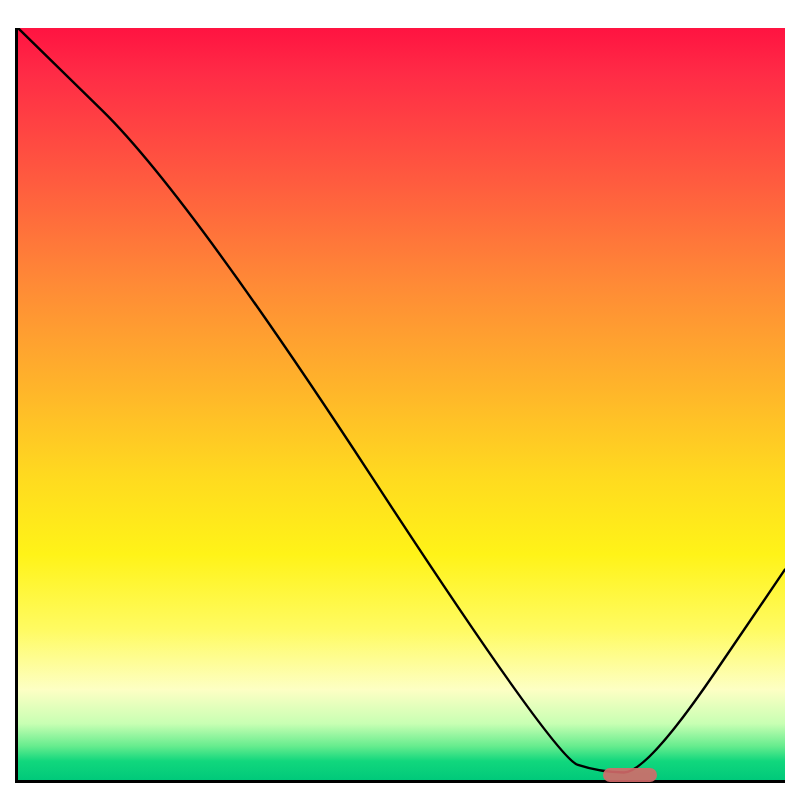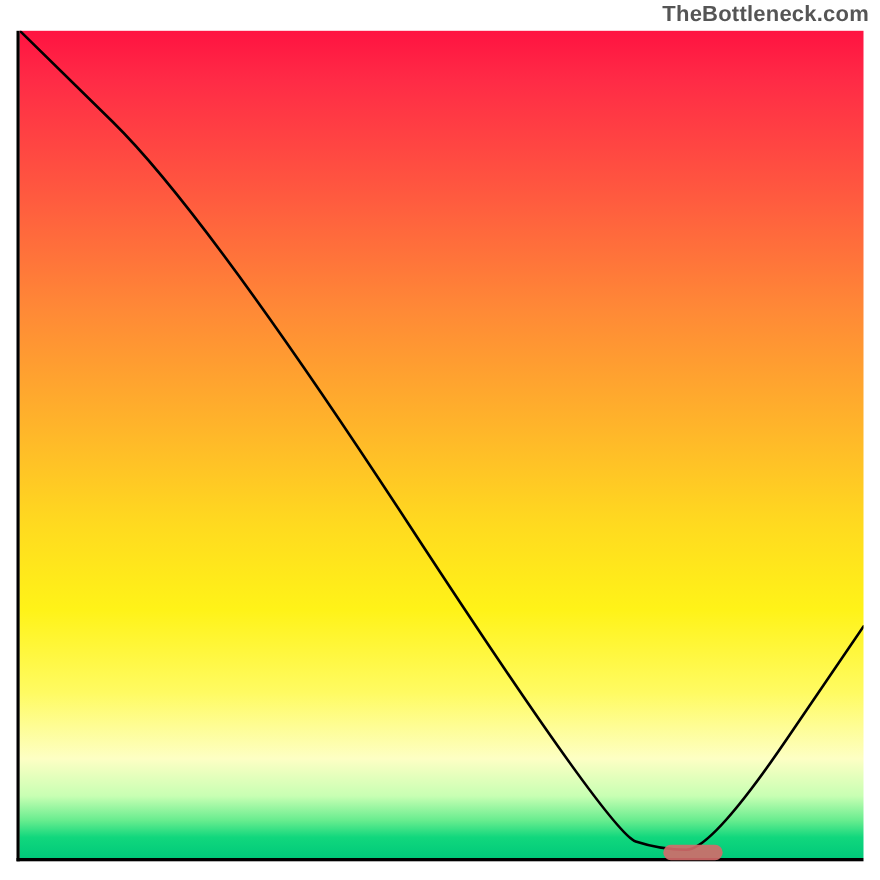--- a/index.html
+++ b/index.html
@@ -67,21 +67,20 @@
     height: 14px;
     border-radius: 7px;
     background: #d56a6a;
     opacity: 0.9;
   }
 </style>
 </head>
 <body>
 
 <div class="stage">
-  <div class="watermark">TheBottleneck.com</div>
 
   <div class="chart-outer">
     <div class="gradient"></div>
 
     <svg class="curve" viewBox="0 0 770 755" preserveAspectRatio="none">
       <path id="curve-path" d="M 0 0 Q 0 0 84.7 83.05000000000001 Q 169.4 166.10000000000002 354.2 449.225 Q 539 732.35 562.1 739.9000000000001 Q 585.2 747.45 608.3 747.45 Q 631.4 747.45 700.7 645.525 T 770 543.5999999999999" fill="none" stroke="#000" stroke-width="2.4" stroke-linejoin="round" stroke-linecap="round"></path>
     </svg>
 
     <div class="min-marker" id="min-marker" style="left: 585.2px; width: 53.9px; top: 740.45px; background: rgb(213, 106, 106);"></div>
   </div>

